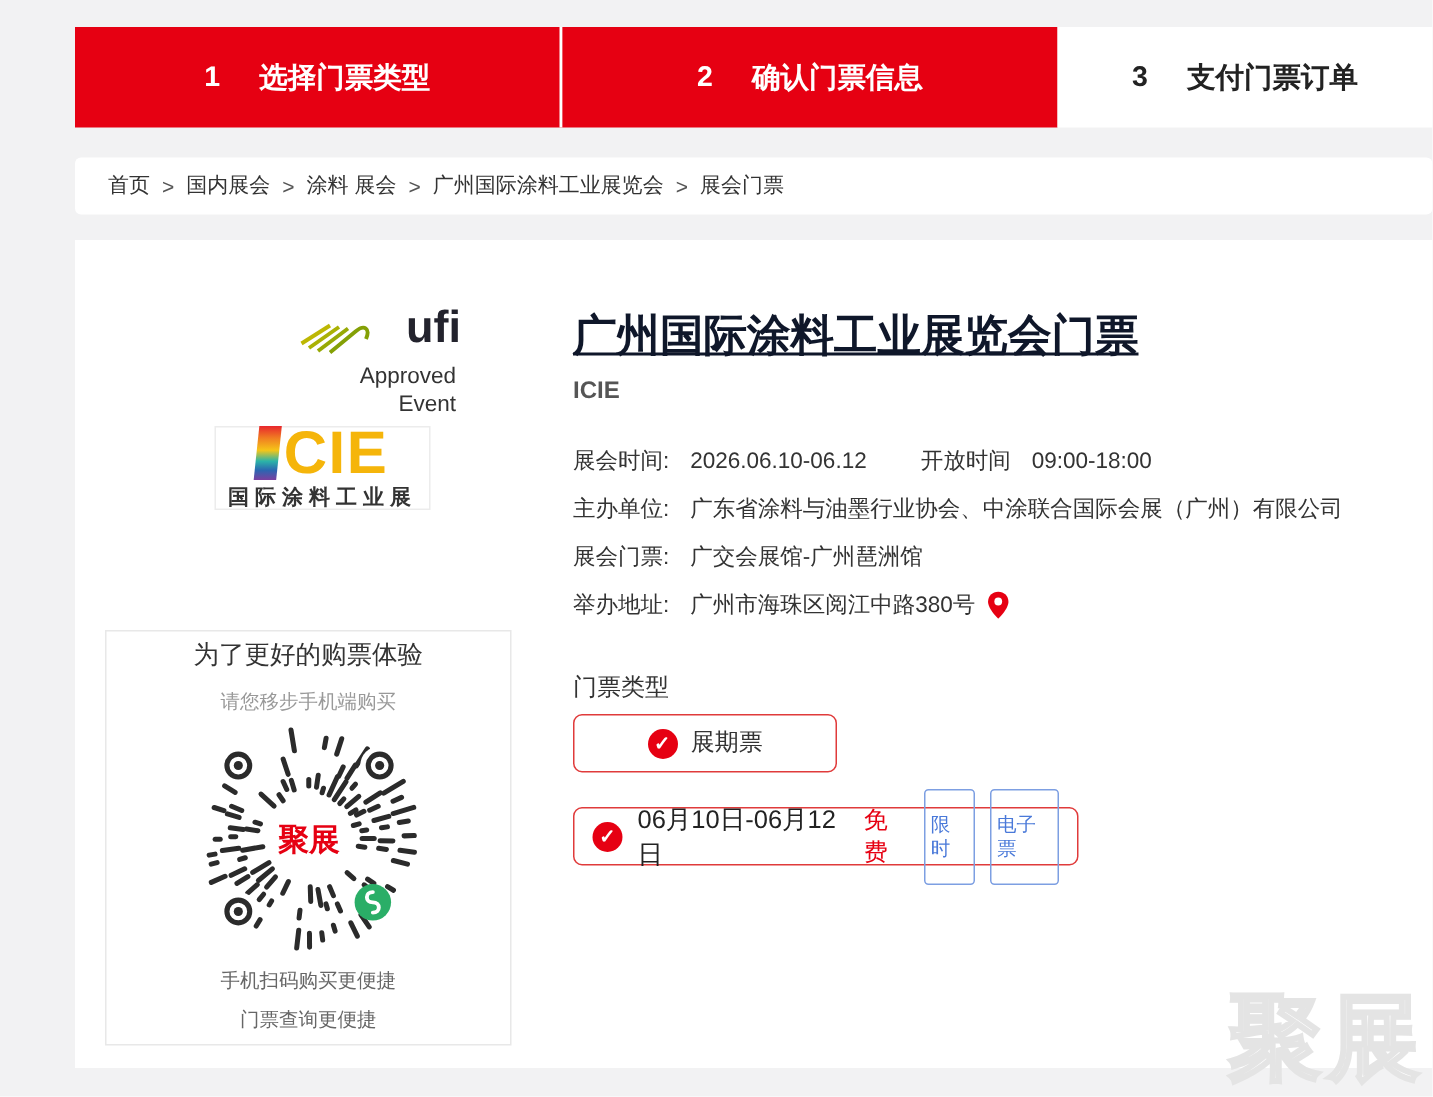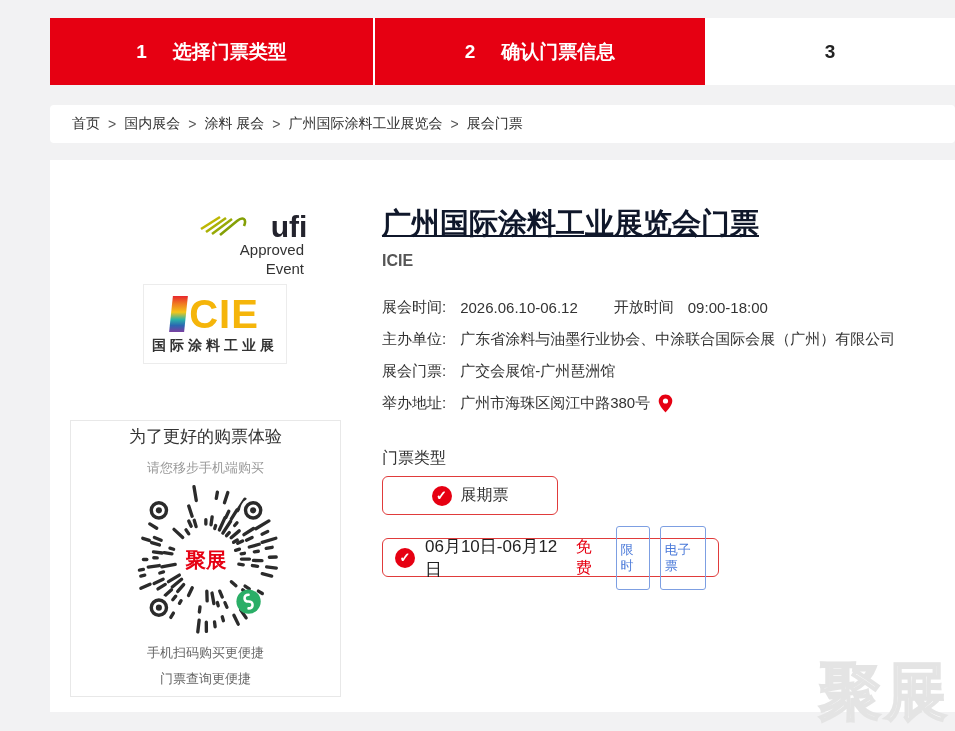--- a/index.html
+++ b/index.html
@@ -29,26 +29,26 @@
     padding-left:22px; font-size:14px; color:#333; gap:8px;
   }
   .crumb { cursor:pointer; }
   .crumb-sep { color:#555; }
 
   
   .card { position:absolute; left:50px; top:160px; right:0; height:552px; background:#fff; }
 
   
   .ufi-logo { position:absolute; left:118px; top:46px; width:170px; }
-  .ufi-row { display:flex; align-items:flex-end; justify-content:center;gap:20px; }
+  .ufi-row { display:flex; justify-content:center;gap:20px; }
   .ufi-name { font-size:30px; font-weight:bold; color:#23232d; line-height:26px; margin-left:2px; }
   .ufi-sub { text-align:right; padding-right:34px; font-size:15px; color:#333; line-height:19px; }
 
   .icie-logo {
-    position:absolute; left:93px; top:124px; width:144px; height:80px;
+    position:absolute; left:93px; top:124px; width:144px; height:56px;
     border:1px solid #ececec; background:#fff; display:flex; flex-direction:column;
     align-items:center; justify-content:center;
   }
   .icie-row { display:flex; align-items:center; height:42px; }
   .icie-i {
     width:15px; height:36px; margin-right:3px; transform:skewX(-6deg);
     background:linear-gradient(180deg,#e8262d 0%,#f07c22 22%,#f5c518 45%,#2bb4a8 65%,#2b66b1 82%,#7b3fa0 100%);
   }
   .icie-letters { font-size:40px; font-weight:900; color:#f5b50a; letter-spacing:1px; line-height:38px; }
   .icie-sub { font-size:14px; font-weight:bold; color:#333; letter-spacing:4px; margin-top:2px; }
@@ -114,20 +114,21 @@
   <div class="step step-1">
     <span class="num">1</span>
     <span>选择门票类型</span>
   </div>
   <div class="step step-2">
     <span class="num">2</span>
     <span>确认门票信息</span>
   </div>
   <div class="step step-3">
     <span class="num">3</span>
+    <span>支付门票订单</span>
   </div>
 </div>
 
 <div class="breadcrumb">
   <span class="crumb">首页</span>
   <span class="crumb-sep">&gt;</span>
   <span class="crumb">国内展会</span>
   <span class="crumb-sep">&gt;</span>
   <span class="crumb">涂料 展会</span>
   <span class="crumb-sep">&gt;</span>

